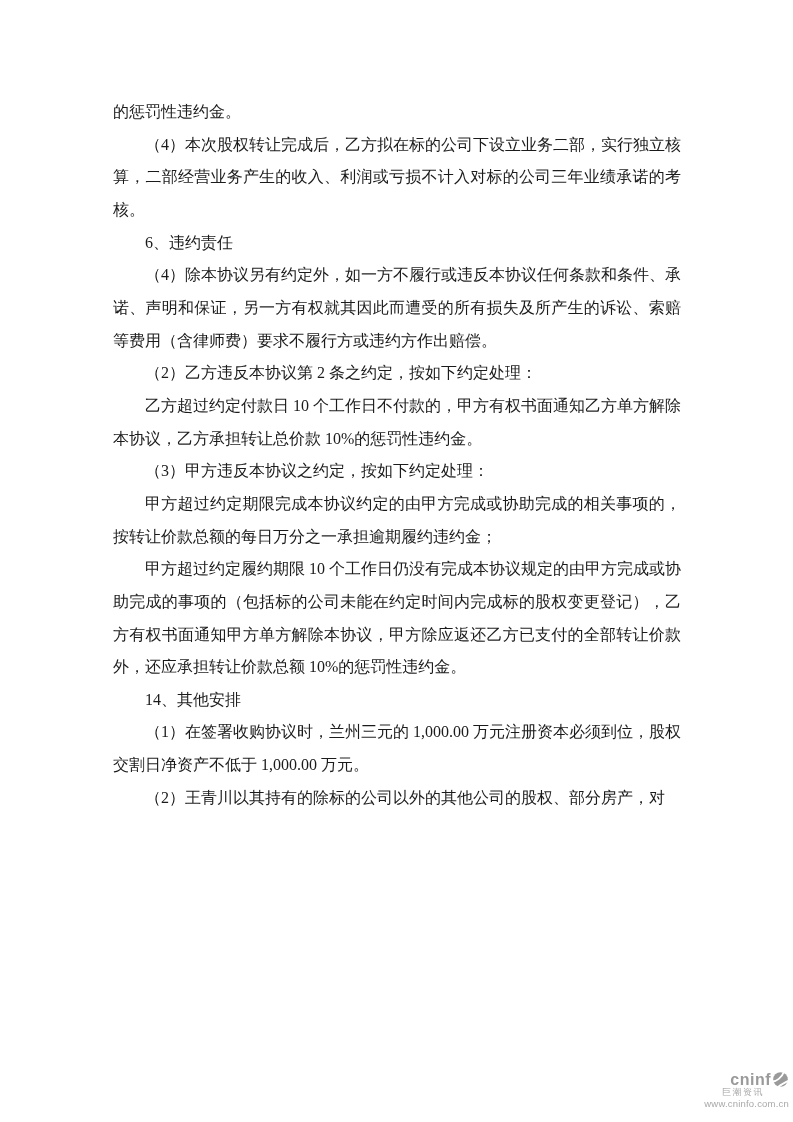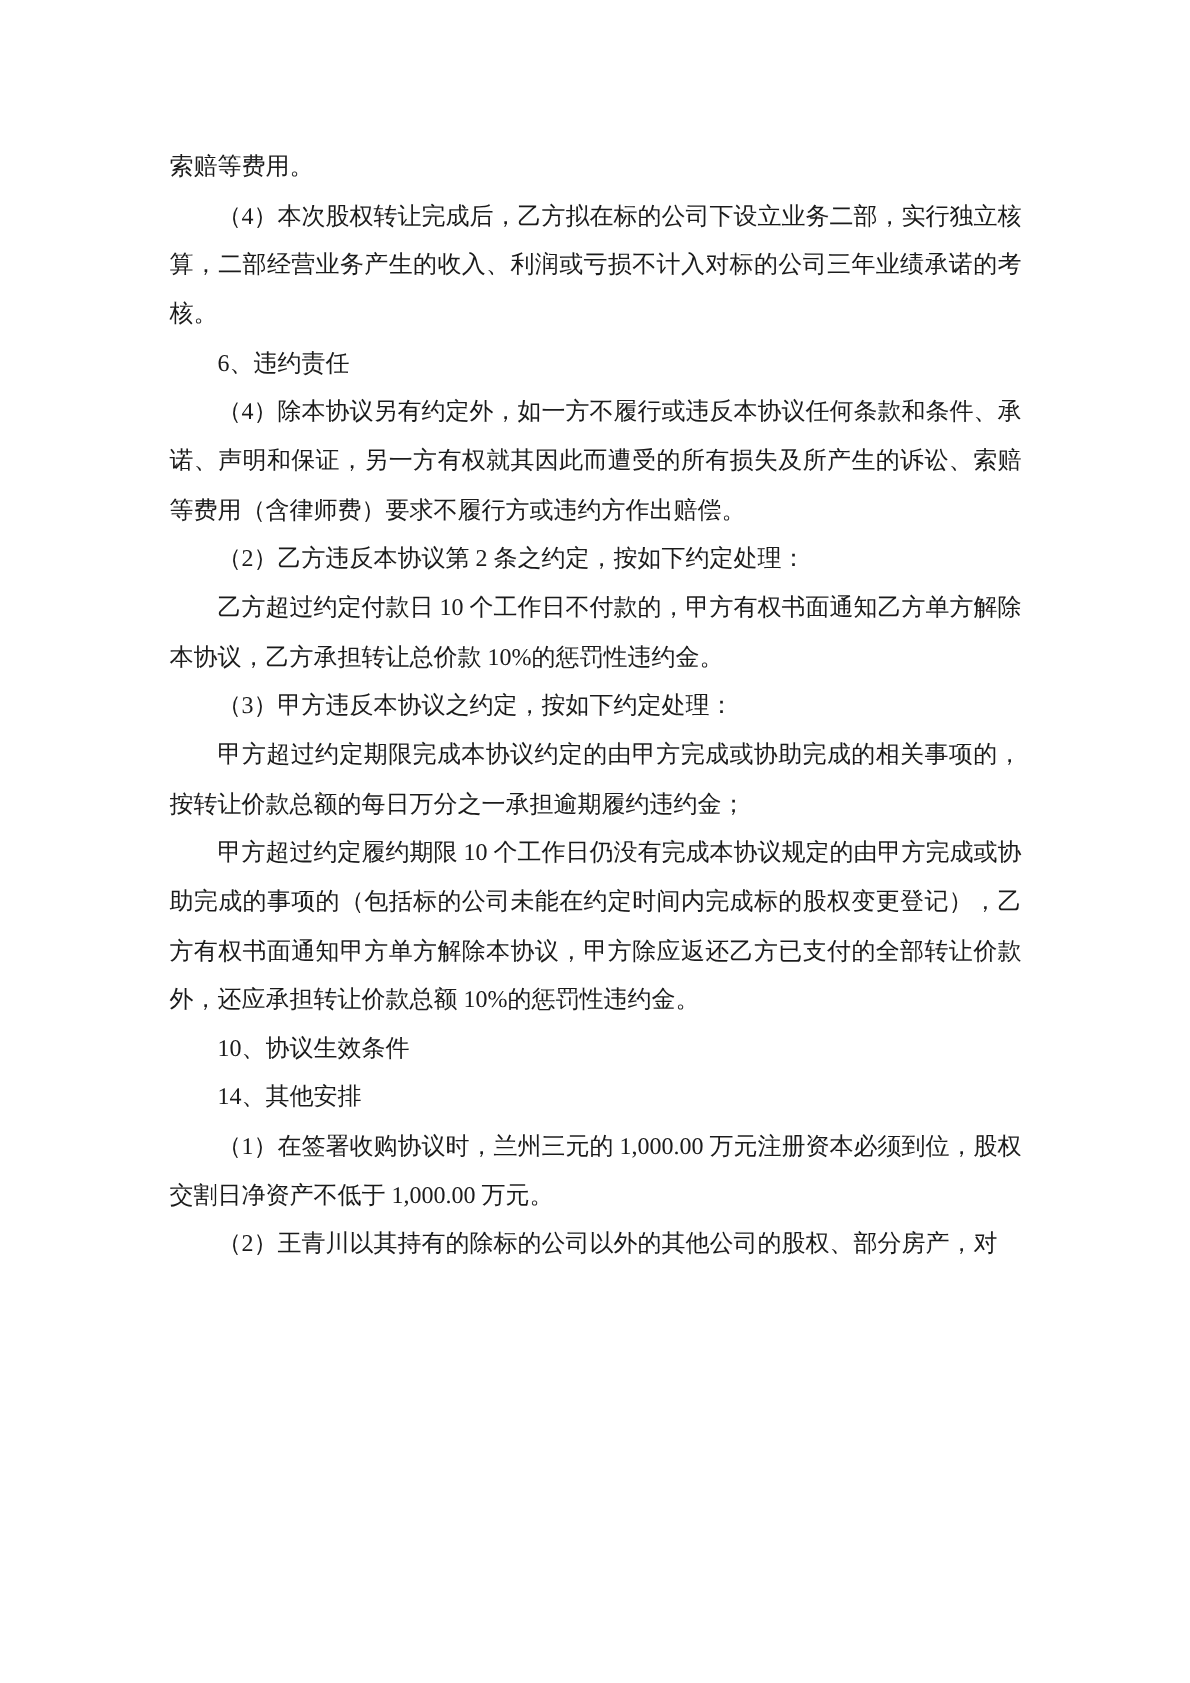--- a/index.html
+++ b/index.html
@@ -71,29 +71,42 @@
     line-height: 12px;
     letter-spacing: 0.2px;
   }
 </style>
 </head>
 <body>
 
 <div class="page">
 
   <div class="content">
-    <p class="noindent">索赔等费用。</p>
+    <p class="noindent">的惩罚性违约金。</p>
     <p class="indent">（4）本次股权转让完成后，乙方拟在标的公司下设立业务二部，实行独立核算，二部经营业务产生的收入、利润或亏损不计入对标的公司三年业绩承诺的考核。</p>
     <p class="indent">6、违约责任</p>
     <p class="indent">（4）除本协议另有约定外，如一方不履行或违反本协议任何条款和条件、承诺、声明和保证，另一方有权就其因此而遭受的所有损失及所产生的诉讼、索赔等费用（含律师费）要求不履行方或违约方作出赔偿。</p>
     <p class="indent">（2）乙方违反本协议第 2 条之约定，按如下约定处理：</p>
     <p class="indent">乙方超过约定付款日 10 个工作日不付款的，甲方有权书面通知乙方单方解除本协议，乙方承担转让总价款 10%的惩罚性违约金。</p>
     <p class="indent">（3）甲方违反本协议之约定，按如下约定处理：</p>
     <p class="indent">甲方超过约定期限完成本协议约定的由甲方完成或协助完成的相关事项的，按转让价款总额的每日万分之一承担逾期履约违约金；</p>
     <p class="indent">甲方超过约定履约期限 10 个工作日仍没有完成本协议规定的由甲方完成或协助完成的事项的（包括标的公司未能在约定时间内完成标的股权变更登记），乙方有权书面通知甲方单方解除本协议，甲方除应返还乙方已支付的全部转让价款外，还应承担转让价款总额 10%的惩罚性违约金。</p>
-    <p class="indent">10、协议生效条件</p>
     <p class="indent">14、其他安排</p>
     <p class="indent">（1）在签署收购协议时，兰州三元的 1,000.00 万元注册资本必须到位，股权交割日净资产不低于 1,000.00 万元。</p>
     <p class="indent">（2）王青川以其持有的除标的公司以外的其他公司的股权、部分房产，对</p>
   </div>
 
+  <div class="footer">
+    <div class="logo-row">
+      <span class="cninf-wordmark">cninf</span>
+      <span style="display:inline-block;width:17px;height:17px;">
+        <svg width="17" height="17" viewBox="0 0 20 20" xmlns="http://www.w3.org/2000/svg">
+          <circle cx="10" cy="10" r="8.6" fill="#9a9a9a"></circle>
+          <path d="M-2 12 C 5 14, 12 7, 15 -1" stroke="#ffffff" stroke-width="2.1" fill="none"></path>
+          <path d="M5 21 C 9 16, 17 13, 22 10" stroke="#ffffff" stroke-width="2.1" fill="none"></path>
+        </svg>
+      </span>
+    </div>
+    <div class="cninfo-cn">巨潮资讯</div>
+    <div class="cninfo-url">www.cninfo.com.cn</div>
+  </div>
 
 </div>
 
 </body></html>

